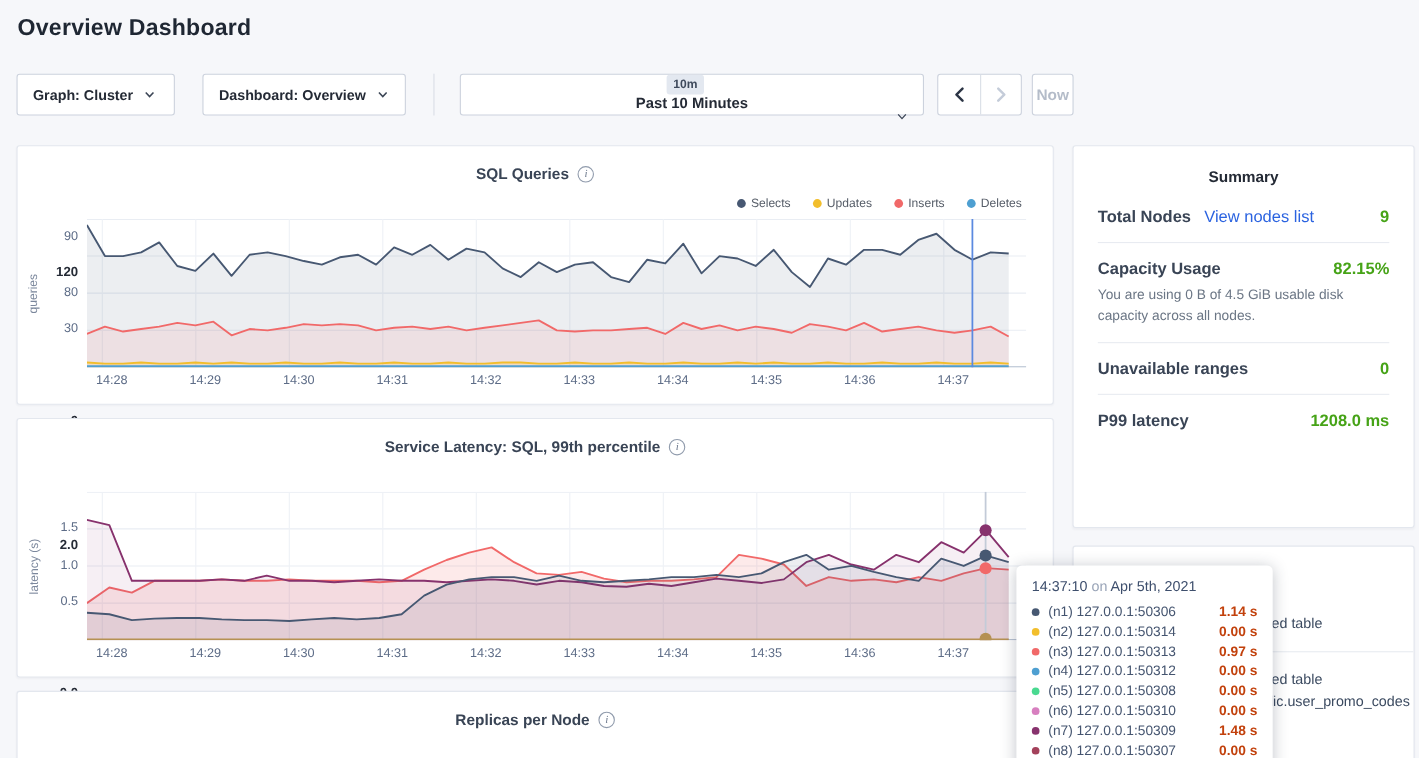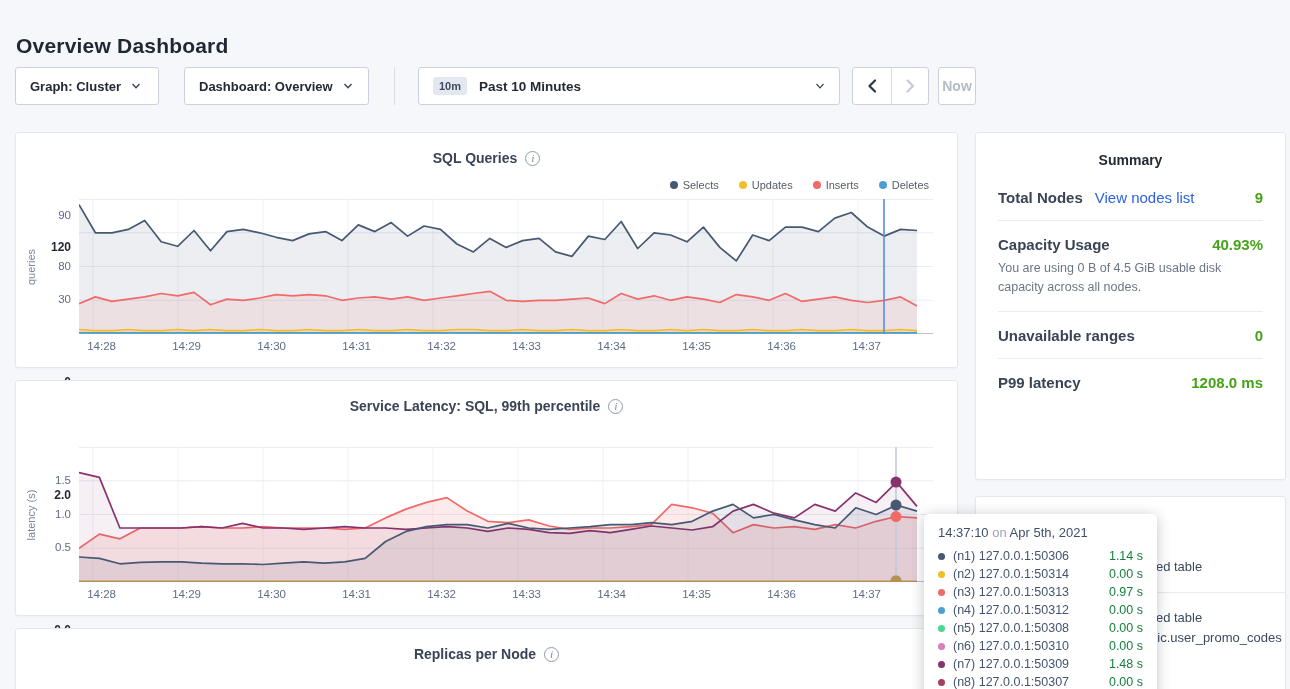--- a/index.html
+++ b/index.html
@@ -4,33 +4,33 @@
 <style>
   * { box-sizing: border-box; margin: 0; padding: 0; }
   html,body { width:1290px; height:689px; }
   body {
     position: relative;
     background: #f6f7fa;
     font-family: "Liberation Sans", sans-serif;
     color: #242a35;
     overflow: hidden;
   }
-  .page-title { position:absolute; left:16px; top:14px; font-size:21px; font-weight:600; color:#1f2733; letter-spacing:.2px;margin-top:20px; }
+  .page-title { position:absolute; left:16px; top:14px; font-size:21px; font-weight:600; color:#1f2733; letter-spacing:.2px; }
 
   
   .dd, .timepicker, .nav-group, .now-btn {
     position:absolute; top:67px; height:38px; background:#fff;
     border:1px solid #ccd2dd; border-radius:3px; display:flex; align-items:center;
   }
   .dd { padding:0 14px; gap:10px; cursor:pointer; }
   .dd-label { font-size:13px; font-weight:700; color:#242a35; }
   .chev { width:10px; height:10px; }
   .chev svg { display:block; }
   .vdivider { position:absolute; left:394px; top:67px; height:38px; width:1px; background:#d9dee6; }
-  .timepicker { left:418px; width:422px; padding:0 14px; cursor:pointer; }
+  .timepicker { left:418px; width:422px; padding:0 14px; cursor:pointer;flex-direction:column; }
   .tp-badge { background:#e3e8f0; color:#3f4a5c; font-size:11px; font-weight:700; border-radius:3px; padding:3px 6px; margin-right:12px; }
   .tp-label { font-size:13.5px; font-weight:700; color:#242a35; }
   .timepicker .chev { margin-left:auto; }
   .nav-group { left:852px; width:77px; padding:0; }
   .nav-btn { width:38px; height:100%; display:flex; align-items:center; justify-content:center; cursor:pointer; }
   .nav-btn + .nav-btn { border-left:1px solid #d9dee6; }
   .now-btn { left:938px; width:38px; justify-content:center; font-size:14px; font-weight:700; color:#b4bcc9; cursor:default; }
 
   
   .card { position:absolute; background:#fff; border:1px solid #e3e7ee; border-radius:3px; box-shadow:0 1px 2px rgba(40,55,80,.04); }
@@ -72,21 +72,21 @@
   .event-item { padding:15px 16px 15px 125px; font-size:13px; line-height:1.55; color:#3b4a60; min-height:49px; }
   .event-item + .event-item { border-top:1px solid #e8ebf1; }
 
   
   #tooltip { position:absolute; left:924px; top:470px; width:233px; background:#fff; border-radius:5px;
     box-shadow:0 2px 14px rgba(40,50,70,.28); padding:11px 14px 12px 14px; z-index:50;margin-top:44px; }
   .tt-head { font-size:13px; color:#3e4f6d; margin-bottom:7px; }
   .tt-on { color:#9aa5b8; }
   .tt-row { display:flex; align-items:center; height:18px; font-size:12.5px; color:#44546f; }
   .tt-dot { width:7px; height:7px; border-radius:50%; margin-right:8px; flex:none; }
-  .tt-val { margin-left:auto; font-weight:400; color:#15803d; }
+  .tt-val { margin-left:auto; font-weight:700; color:#c2410c; }
 </style>
 </head>
 <body>
 
 <div class="page-title">Overview Dashboard</div>
 
 <div class="dd" style="left:15px; width:144px;">
   <span class="dd-label">Graph: Cluster</span>
   <span class="chev">
     <svg width="10" height="10" viewBox="0 0 10 10">
@@ -269,21 +269,21 @@
     <div class="srow">
       <div class="srow-head">
         <span class="srow-label">Total Nodes</span>
         <span class="srow-link">View nodes list</span>
         <span class="srow-value">9</span>
       </div>
     </div>
     <div class="srow">
       <div class="srow-head">
         <span class="srow-label">Capacity Usage</span>
-        <span class="srow-value">40.93%</span>
+        <span class="srow-value">82.15%</span>
       </div>
       <div class="srow-desc">You are using 0 B of 4.5 GiB usable disk capacity across all nodes.</div>
     </div>
     <div class="srow">
       <div class="srow-head">
         <span class="srow-label">Unavailable ranges</span>
         <span class="srow-value">0</span>
       </div>
     </div>
     <div class="srow">

